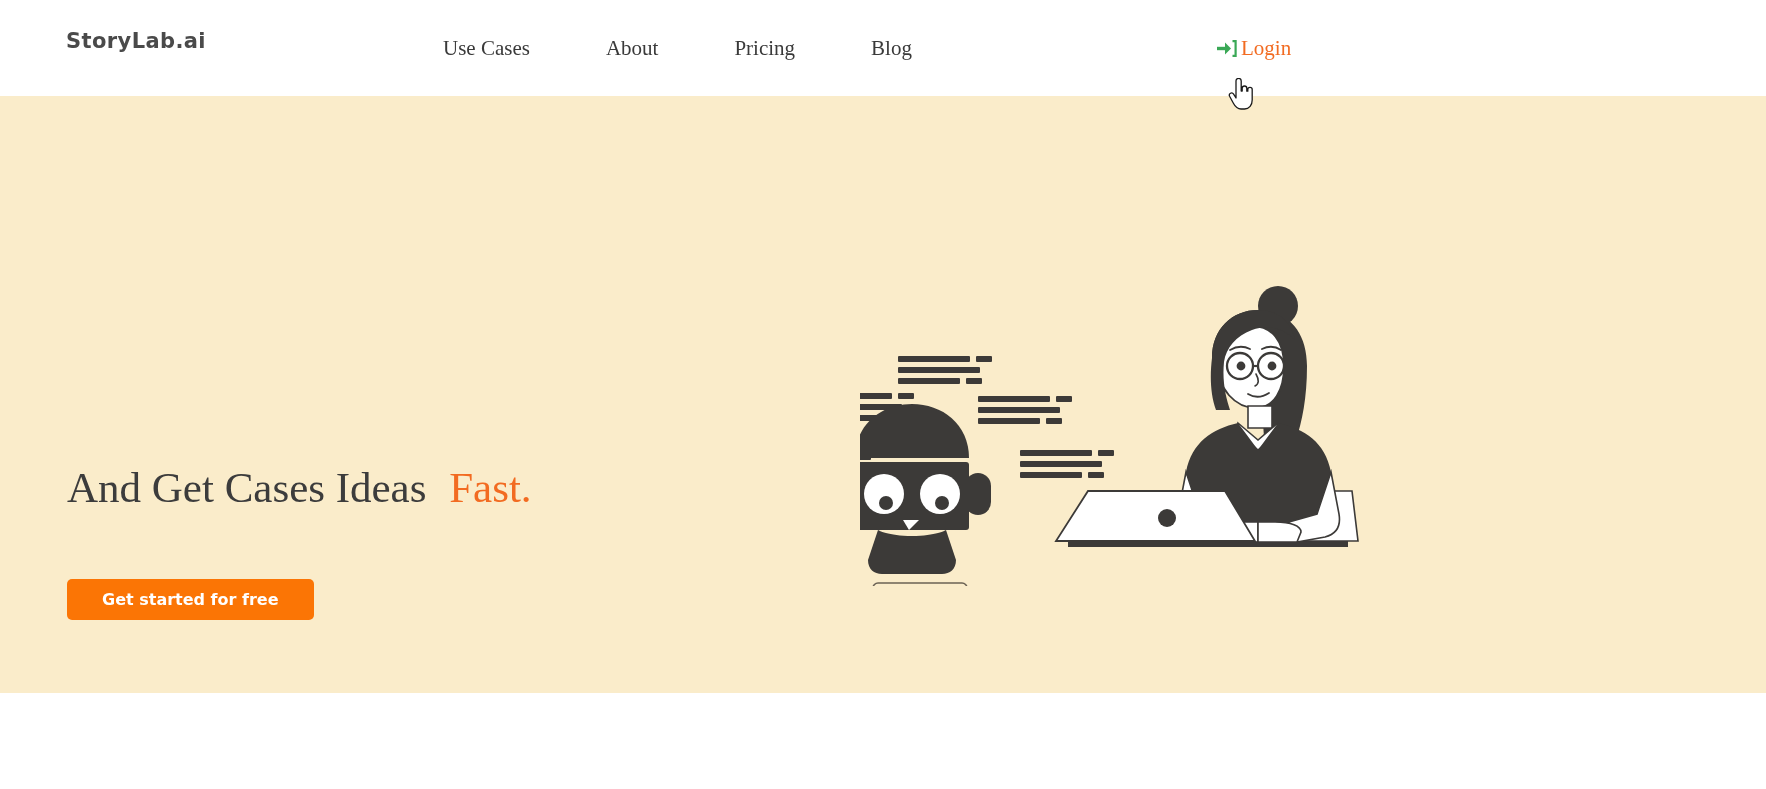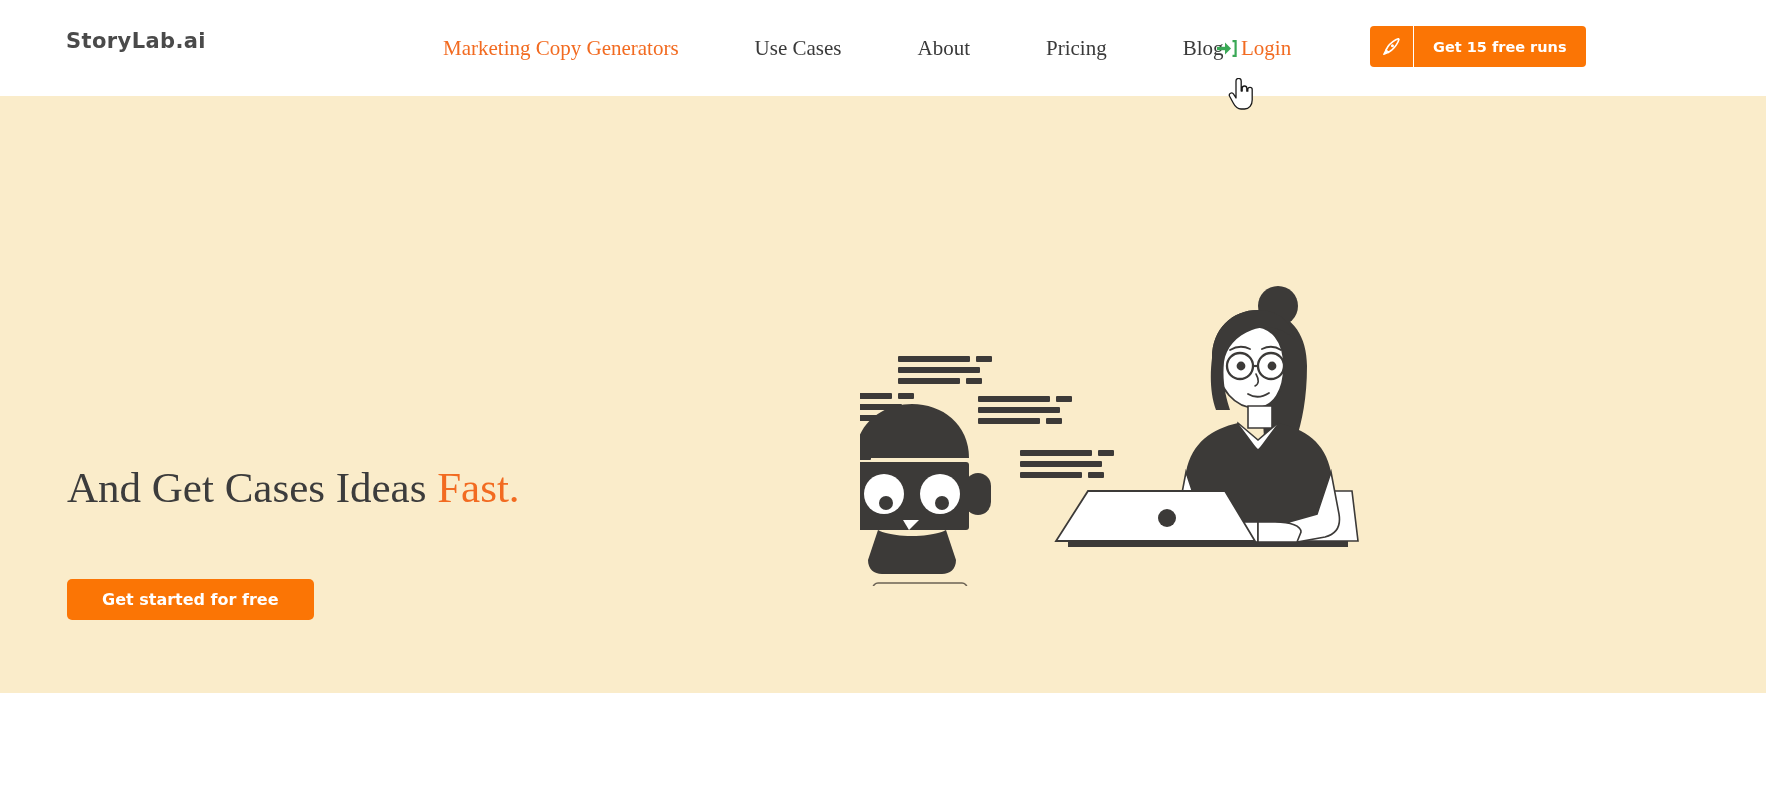--- a/index.html
+++ b/index.html
@@ -66,21 +66,21 @@
     width:680px;
     font-family:"Liberation Serif", serif;
     font-size:63px; font-weight:400; line-height:1.24;
     color:#3c3c3c; letter-spacing:-0.2px;
   }
   .hero-sub{
     position:absolute; left:67px; top:367px;
     font-family:"Liberation Serif", serif;
     font-size:43px; font-weight:400; color:#3c3c3c; white-space:nowrap;
   }
-  .hero-sub .accent{ color:#f26b21; }
+  .hero-sub .accent{ color:#f26b21;margin-left:12px; }
   .hero-btn{
     position:absolute; left:67px; top:483px;
     height:41px; background:#fb7505; border:none; border-radius:5px;
     padding:0 35px; cursor:pointer;
     font-family:"DejaVu Sans", sans-serif;
     font-size:16px; font-weight:700; color:#ffffff; white-space:nowrap;
   }
 
   
   .illus{ position:absolute; left:860px; top:130px; width:620px; height:360px; }
@@ -92,48 +92,37 @@
 </head>
 <body>
 
 <div id="page">
 
   <div class="header">
 
     <div class="logo">StoryLab.ai</div>
 
     <nav class="nav">
-      <div class="nav-item active">Marketing Copy Generators</div>
       <div class="nav-item">Use Cases</div>
       <div class="nav-item">About</div>
       <div class="nav-item">Pricing</div>
       <div class="nav-item">Blog</div>
     </nav>
 
     <div class="login-wrap">
       <span class="login-icon">
         <svg width="21" height="19" viewBox="0 0 21 19">
           <path d="M1 9.5 H11" stroke="#3aa856" stroke-width="3.4" stroke-linecap="butt"></path>
           <path d="M9 3.5 L15 9.5 L9 15.5 Z" fill="#3aa856"></path>
           <path d="M16.5 2.2 H19.6 V16.8 H16.5" fill="none" stroke="#3aa856" stroke-width="2.2"></path>
         </svg>
       </span>
       <span class="login-text">Login</span>
     </div>
 
-    <div class="cta">
-      <span class="cta-icon">
-        <svg width="19" height="19" viewBox="0 0 24 24">
-          <path d="M20.5 2.2 C17 3.2 10.5 7.5 7.3 12.4 L5.0 16.4 L8.2 19.4 L11.9 16.8 C16.6 13.3 20.6 6.6 21.4 3.0 Z" fill="none" stroke="#ffffff" stroke-width="2.1" stroke-linejoin="round"></path>
-          <path d="M5.0 16.4 L2.2 21.9 L8.2 19.4" fill="#ffffff" stroke="#ffffff" stroke-width="1.6" stroke-linejoin="round"></path>
-          <circle cx="13.2" cy="11.0" r="1.9" fill="#ffffff"></circle>
-        </svg>
-      </span>
-      <span class="cta-label">Get 15 free runs</span>
-    </div>
   </div>
 
   <div class="hero">
 
 
     <div class="hero-sub">
       <span>And Get Cases Ideas </span><span class="accent">Fast.</span>
     </div>
 
     <button class="hero-btn">Get started for free</button>

